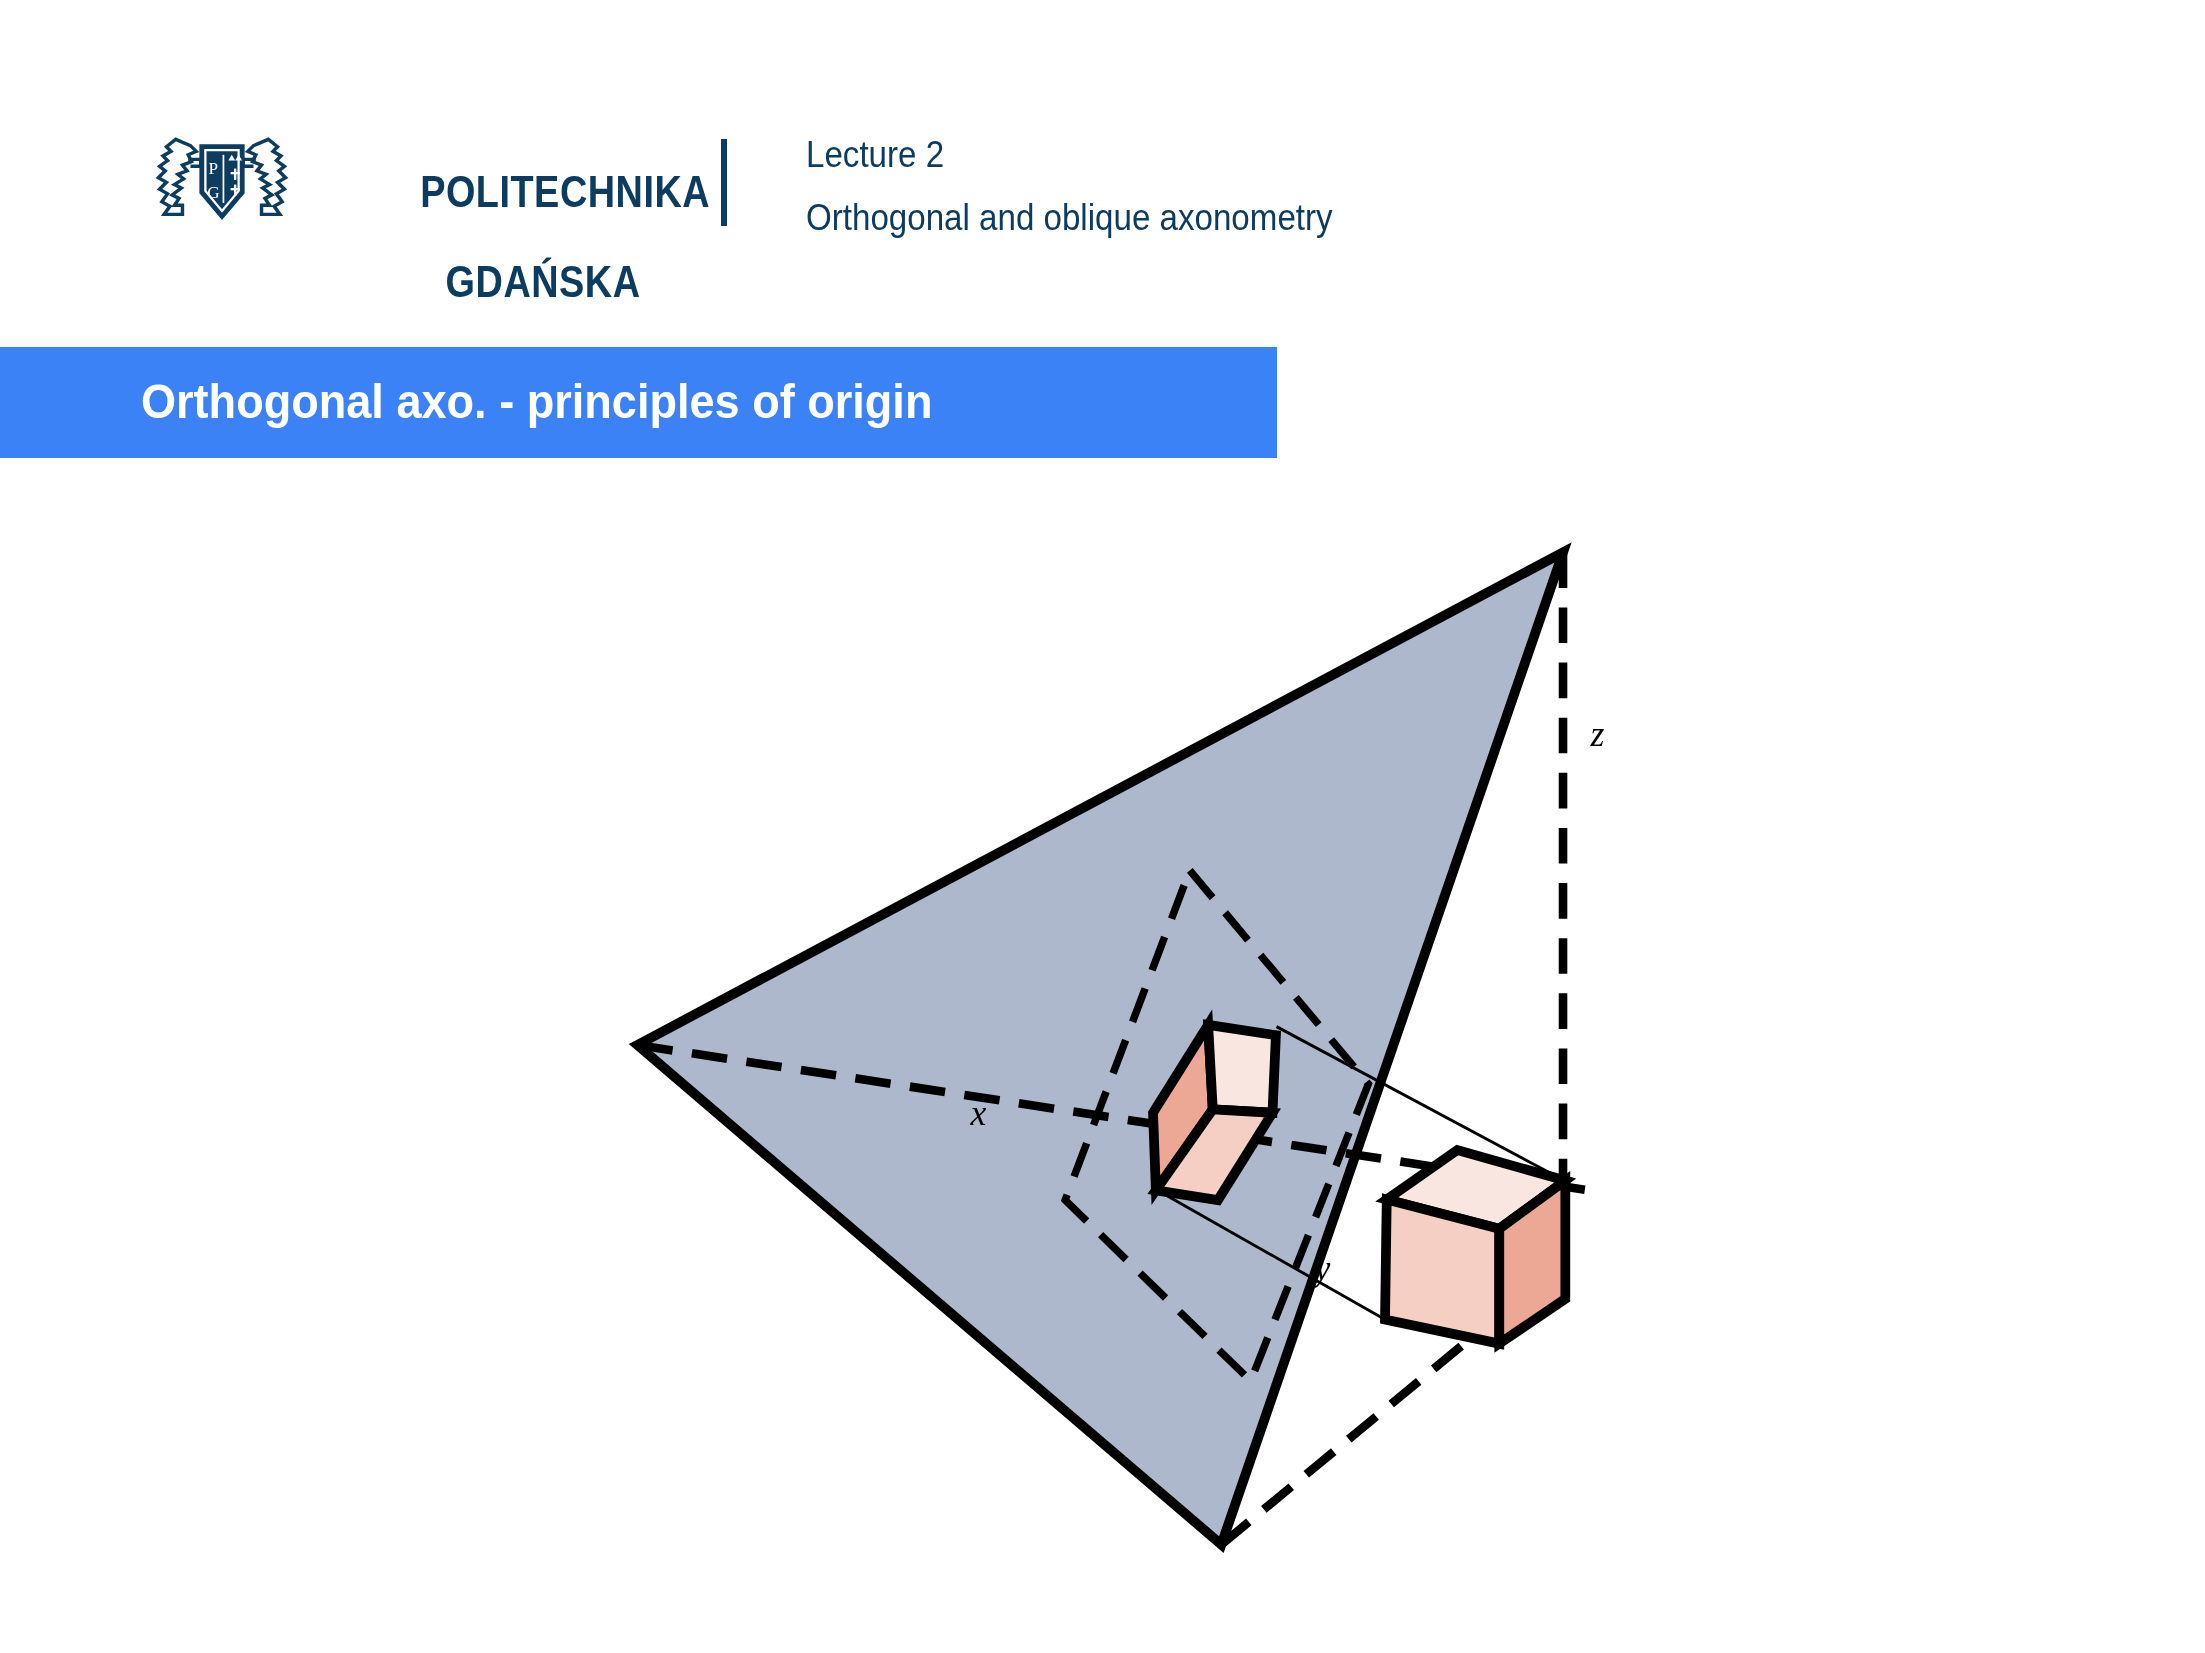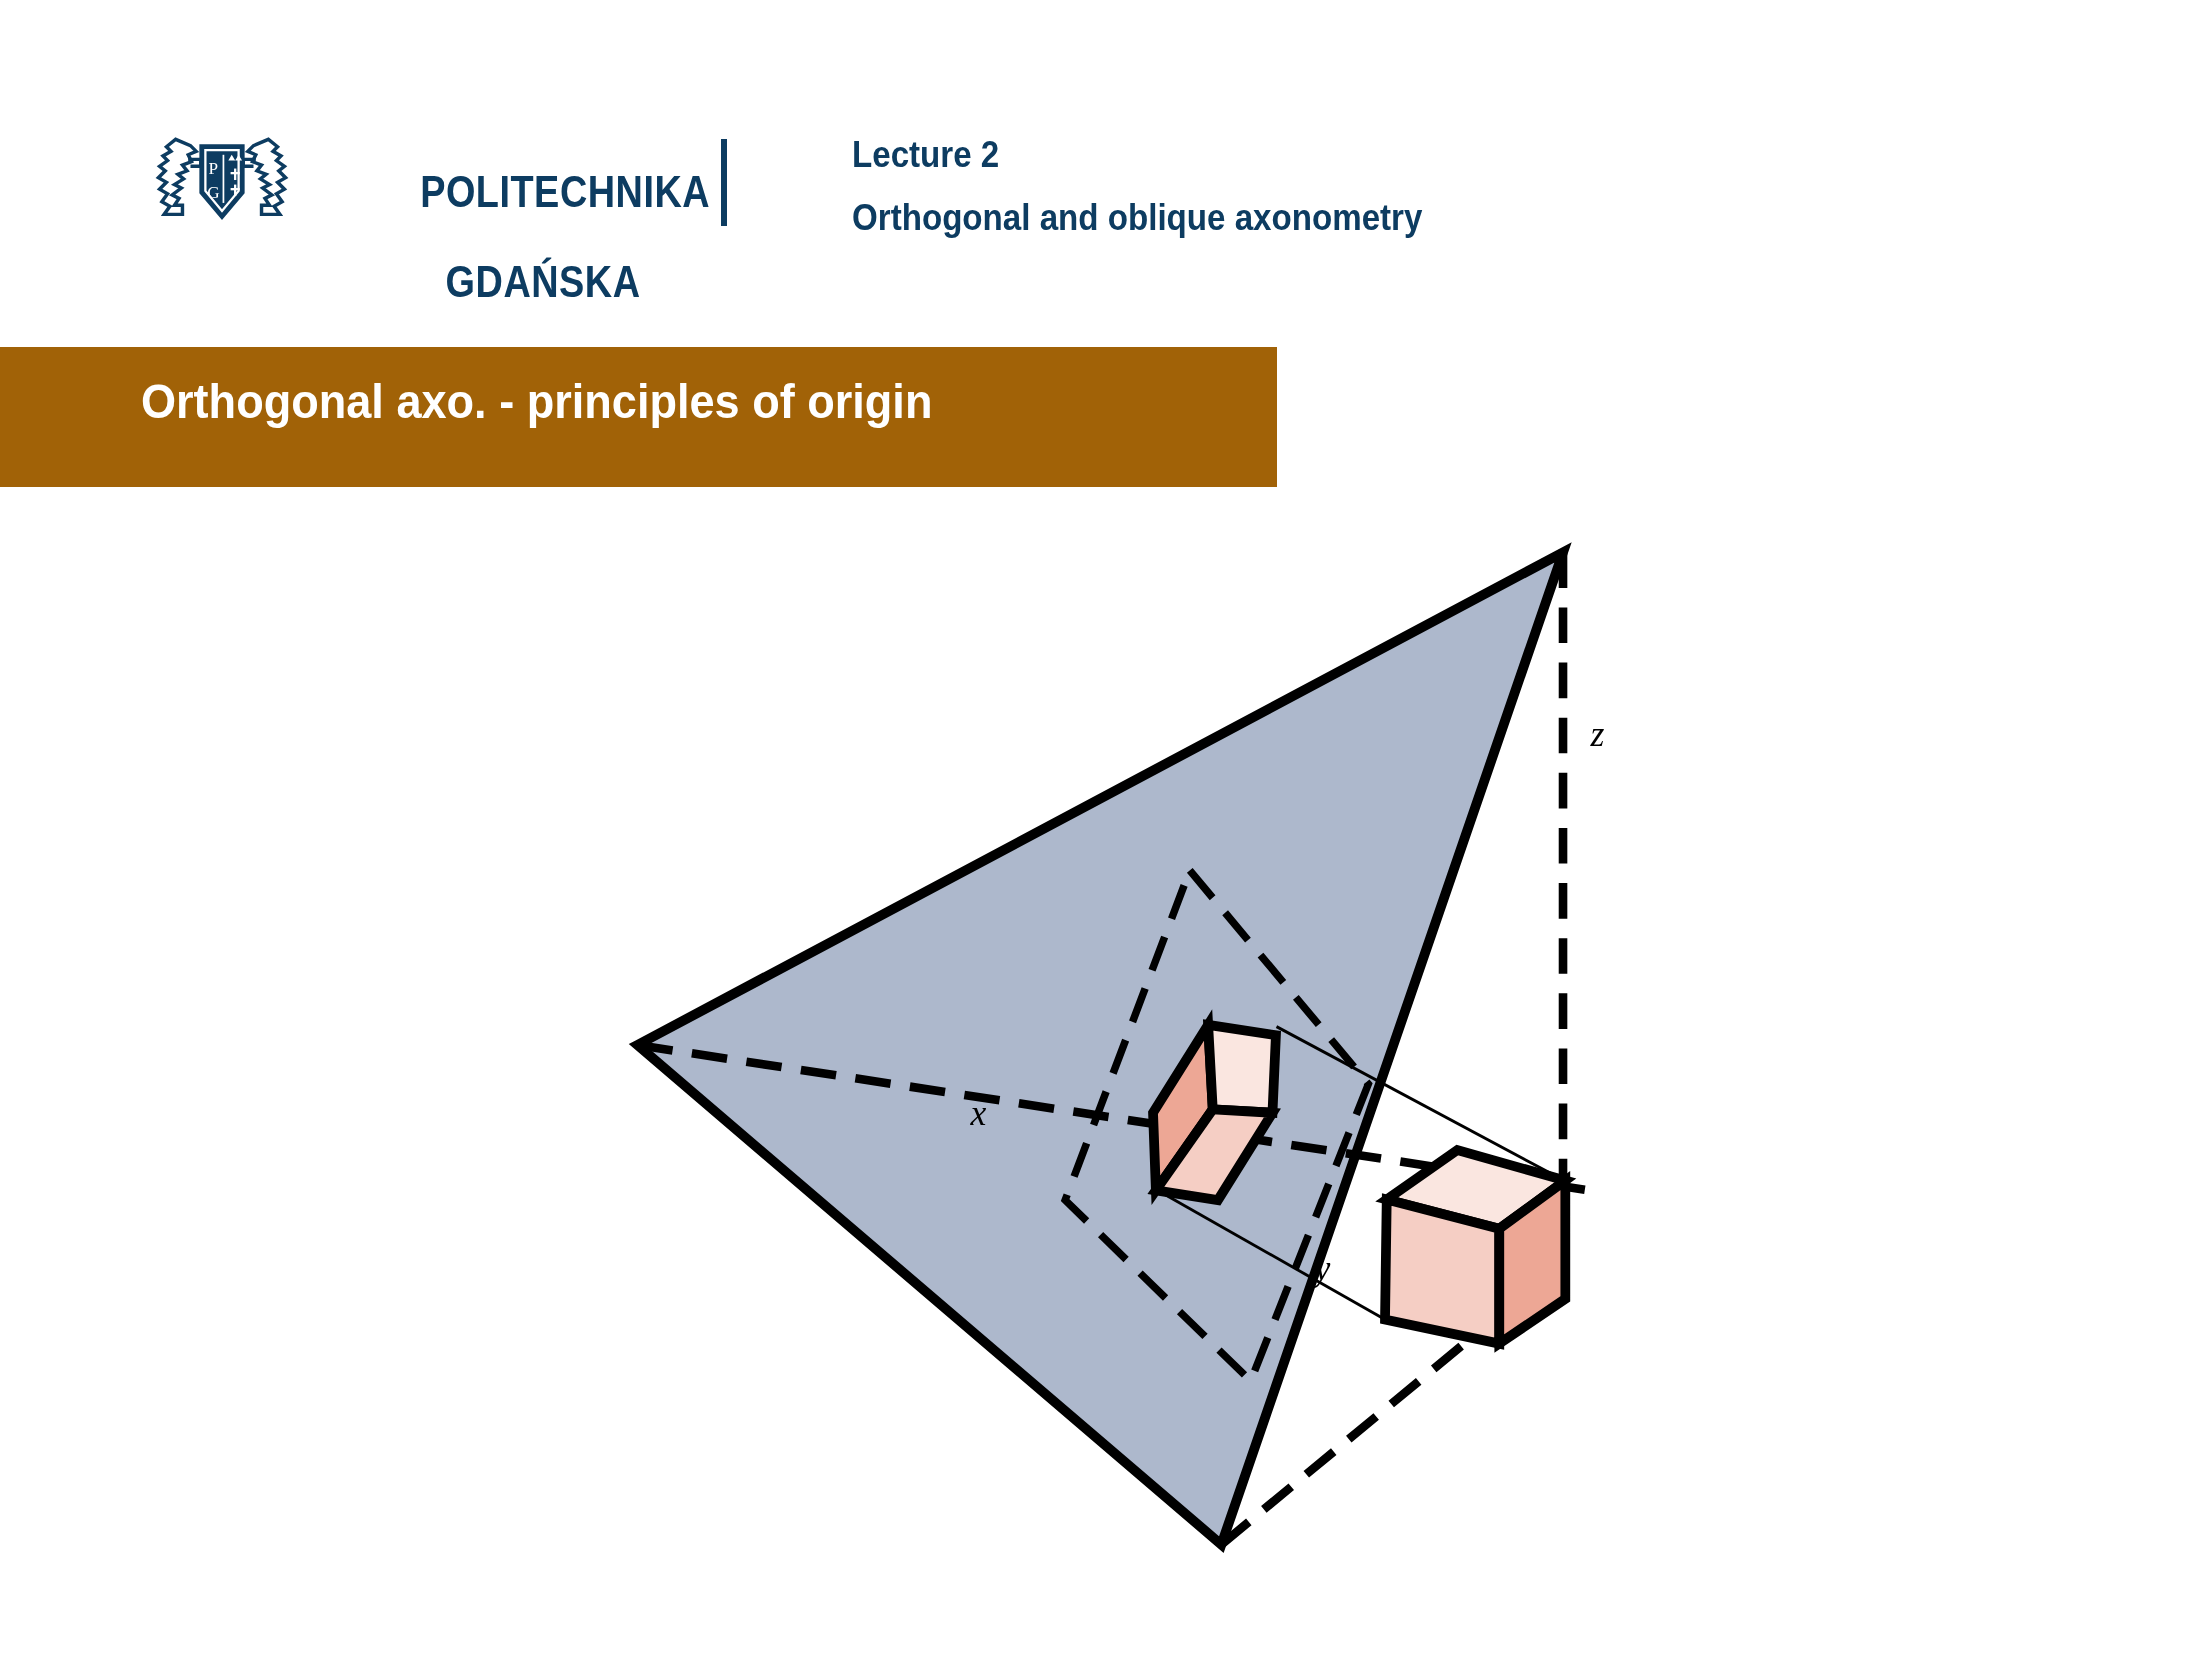--- a/index.html
+++ b/index.html
@@ -27,31 +27,31 @@
     transform:scaleX(0.86);
     transform-origin:left top;
     white-space:pre;
   }
   #logo-wordmark .wm-line2{display:block;text-align:center;width:100%;}
   #header-divider{
     position:absolute;left:721px;top:139px;width:6.3px;height:87px;
     background:#0d3c61;
   }
   #lecture-block{
-    position:absolute;left:852px;top:123px;
-    color:#0d3c61;font-weight:bold;
+    position:absolute;left:806px;top:123px;
+    color:#0d3c61;font-weight:normal;
   }
   #lecture-block .lec-line{
     display:block;font-size:36px;line-height:63px;
     transform:scaleX(0.92);transform-origin:left top;white-space:pre;
   }
   
   #title-bar{
-    position:absolute;left:0;top:347px;width:1277px;height:140px;
-    background:#a16207;
+    position:absolute;left:0;top:347px;width:1277px;height:111px;
+    background:#3b82f6;
   }
   #title-bar-text{
     position:absolute;left:141px;top:19.5px;
     color:#ffffff;font-weight:bold;font-size:49px;line-height:69px;
     transform:scaleX(0.92);transform-origin:left top;white-space:pre;
   }
   
   #diagram{
     position:absolute;left:0px;top:488px;width:2205px;height:1137px;
   }

